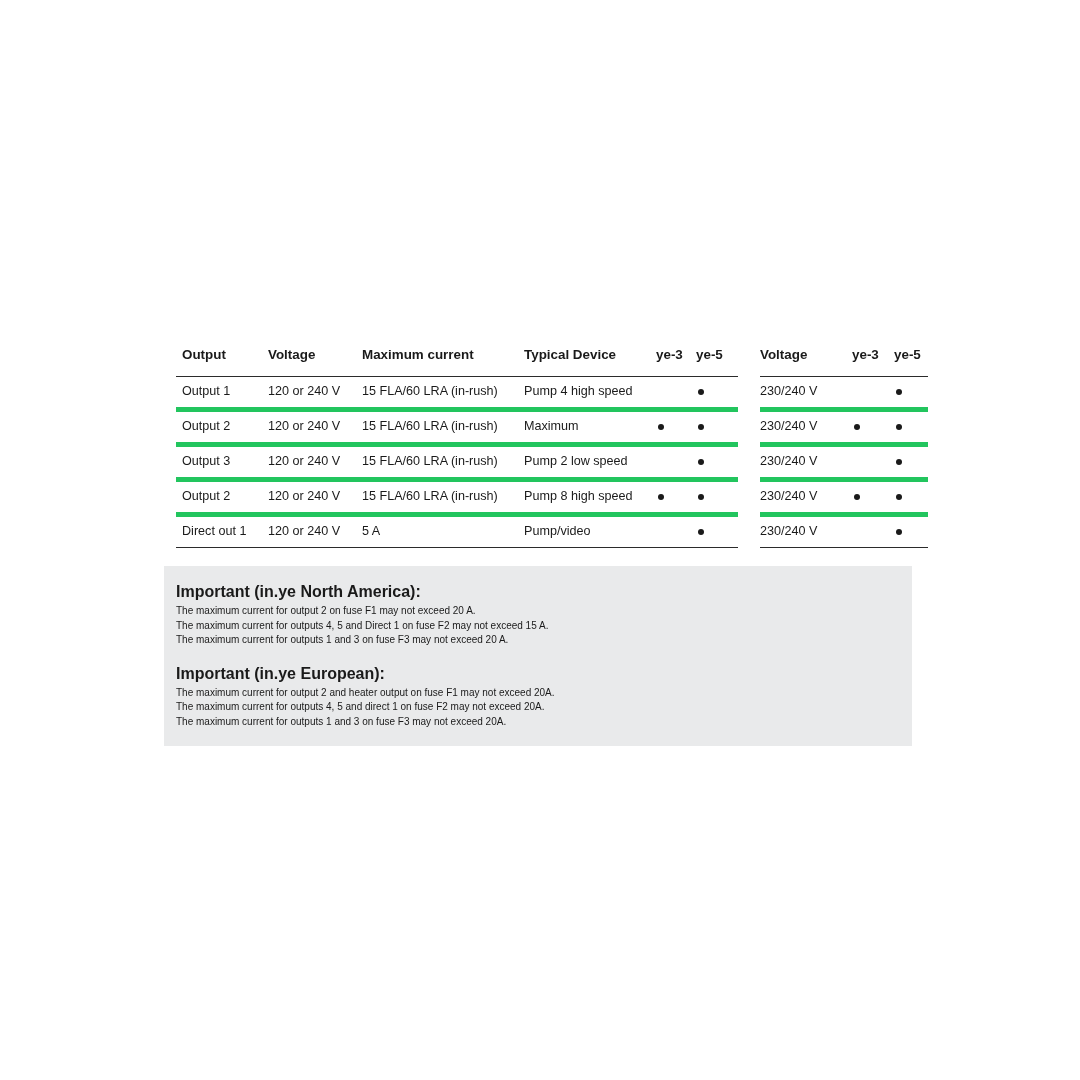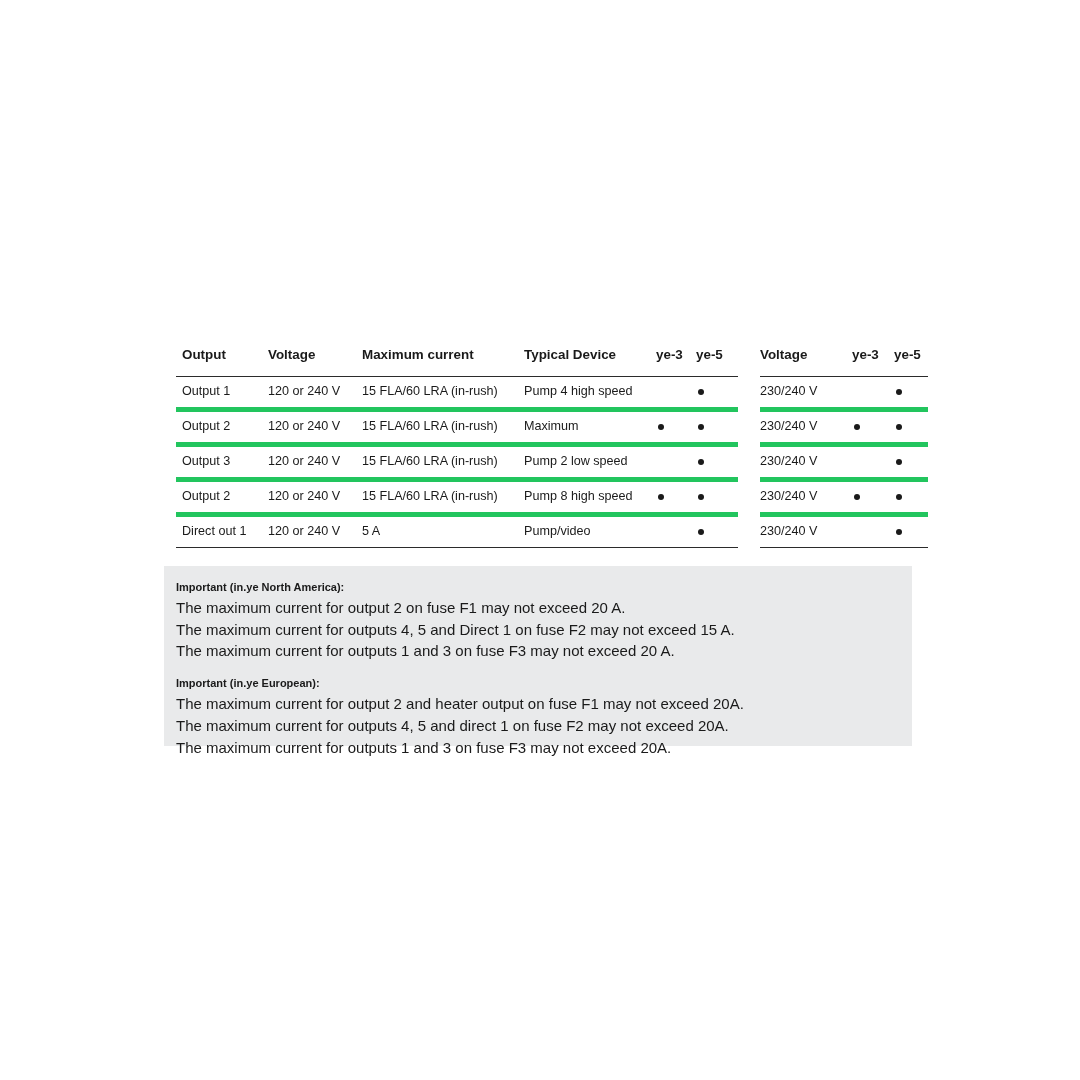--- a/index.html
+++ b/index.html
@@ -106,28 +106,28 @@
     background: #e9eaeb;
     box-sizing: border-box;
     padding: 14px 16px 16px 12px;
   }
 
   .notes-group { margin-bottom: 14px; }
   .notes-group:last-child { margin-bottom: 8px; }
 
   .notes-title {
     font-weight: bold;
-    font-size: 11px;
+    font-size: 16px;
     line-height: 1.45;
     color: #1a1a1a;
     margin-bottom: 1px;
   }
 
   .notes-line {
-    font-size: 15px;
+    font-size: 10px;
     line-height: 1.45;
     color: #1a1a1a;
   }
 </style>
 </head>
 <body>
 
 <div class="page">
 
   <div class="table-wrap">

